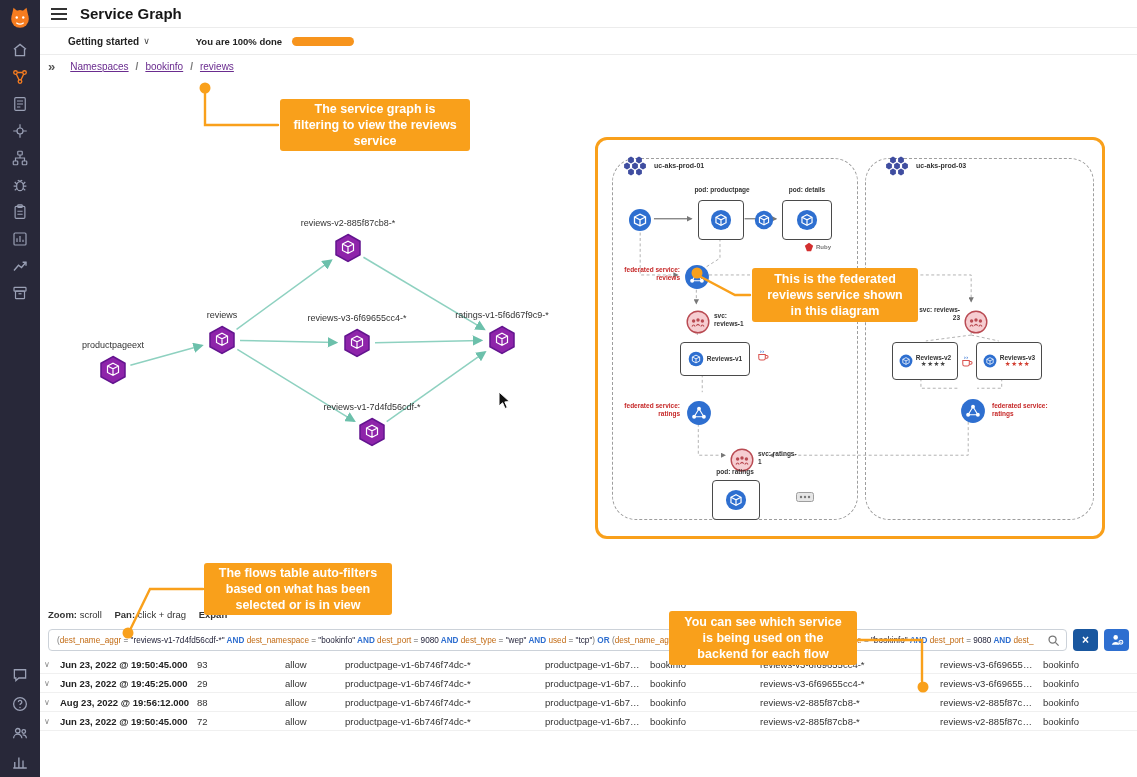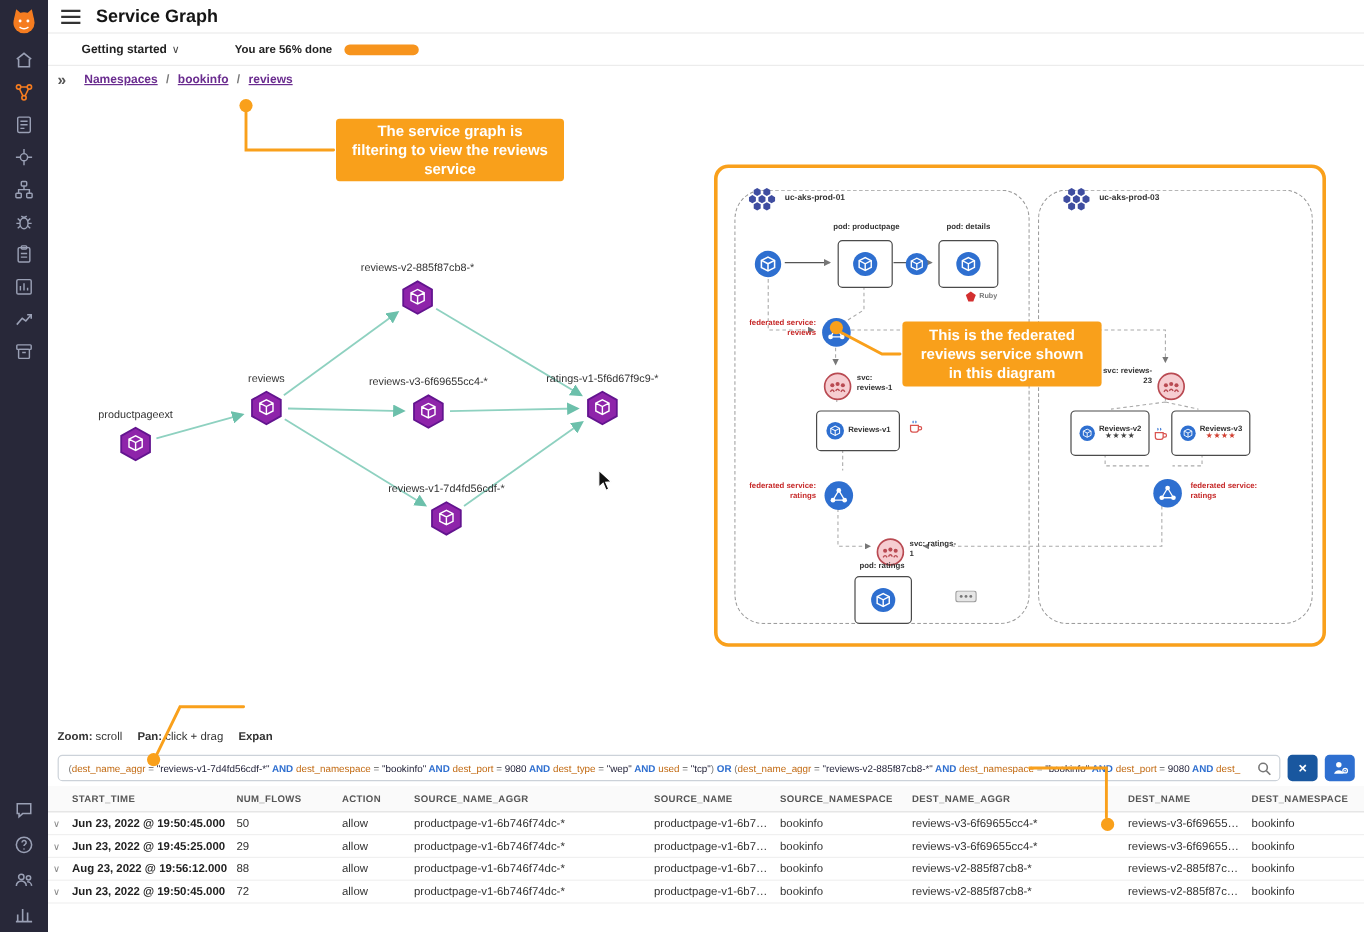--- a/index.html
+++ b/index.html
@@ -23,21 +23,21 @@
   .page-title{font-size:15px;font-weight:bold;color:#151515}
   .gs-bar{height:27px;border-bottom:1px solid #ececec;display:flex;align-items:center;padding:0 28px;flex:0 0 auto}
   .gs-label{font-size:10px;font-weight:bold;color:#222;cursor:pointer}
   .gs-chevron{font-size:9px;color:#444;margin-left:4px}
   .gs-progress-text{font-size:9.5px;font-weight:bold;color:#222;margin-left:46px}
   .gs-track{width:62px;height:9px;border-radius:5px;background:#f7941d;margin-left:10px}
 
   .content{flex:0 0 570px;position:relative;background:#fff;overflow:hidden}
   .breadcrumb-row{position:absolute;left:8px;top:5px;display:flex;gap:7px;align-items:center;z-index:2}
   .expand-btn{font-size:13px;font-weight:bold;color:#555;cursor:pointer;line-height:1;margin-right:8px}
-  .crumb{font-size:10px;font-weight:bold;color:#6a2c8f;text-decoration:underline;cursor:pointer}
+  .crumb{font-size:10px;font-weight:normal;color:#6a2c8f;text-decoration:underline;cursor:pointer}
   .crumb-sep{font-size:10px;color:#777;font-weight:bold}
   .hints{position:absolute;left:8px;bottom:5px;font-size:9.5px;color:#333;z-index:2;white-space:nowrap}
   .hints b{margin-left:10px}
   .hints b:first-child{margin-left:0}
 
   
   .tabs-row{height:24px;border-top:1px solid #e3e3e3;border-bottom:1px solid #efefef;display:flex;align-items:center;gap:20px;padding:0 12px;flex:0 0 auto}
   .collapse-icon{width:13px;height:13px;cursor:pointer}
   .tab{display:flex;align-items:center;gap:5px;font-size:9.5px;font-weight:bold;color:#666;cursor:pointer}
   .tab.active{color:#111}
@@ -205,21 +205,21 @@
     <header class="topbar">
       <span class="hamburger"><svg viewBox="0 0 18 14" stroke="#333" stroke-width="1.8">
             <path d="M1 2 H17 M1 7 H17 M1 12 H17"></path>
           </svg></span>
       <span class="page-title">Service Graph</span>
     </header>
 
     <div class="gs-bar">
       <span class="gs-label">Getting started</span>
       <span class="gs-chevron">∨</span>
-      <span class="gs-progress-text">You are 56% done</span>
+      <span class="gs-progress-text">You are 100% done</span>
       <span class="gs-track"></span>
     </div>
 
     <div class="content">
       <div class="breadcrumb-row">
         <span class="expand-btn">»</span>
         <span class="crumb">Namespaces</span>
         <span class="crumb-sep">/</span>
         <span class="crumb">bookinfo</span>
         <span class="crumb-sep">/</span>
@@ -283,37 +283,25 @@
           <svg viewBox="0 0 16 16" fill="#fff">
             <circle cx="6.5" cy="5" r="2.6"></circle>
             <path d="M2 13.5 a4.7 4.7 0 0 1 9 0 Z"></path>
             <circle cx="12.5" cy="10.5" r="2.2" fill="none" stroke="#fff" stroke-width="1.2"></circle>
             <circle cx="12.5" cy="10.5" r="0.8"></circle>
           </svg>
         </button>
     </div>
 
     <div class="flows-table">
-      <div class="trow thead">
-          <div class="cell chev-cell"></div>
-          <div class="cell">START_TIME</div>
-          <div class="cell">NUM_FLOWS</div>
-          <div class="cell">ACTION</div>
-          <div class="cell">SOURCE_NAME_AGGR</div>
-          <div class="cell">SOURCE_NAME</div>
-          <div class="cell">SOURCE_NAMESPACE</div>
-          <div class="cell">DEST_NAME_AGGR</div>
-          <div class="cell">DEST_NAME</div>
-          <div class="cell">DEST_NAMESPACE</div>
-        </div>
       <div>
           <div class="trow">
             <div class="cell chev-cell">∨</div>
             <div class="cell time">Jun 23, 2022 @ 19:50:45.000</div>
-            <div class="cell">50</div>
+            <div class="cell">93</div>
             <div class="cell">allow</div>
             <div class="cell">productpage-v1-6b746f74dc-*</div>
             <div class="cell">productpage-v1-6b746...</div>
             <div class="cell">bookinfo</div>
             <div class="cell">reviews-v3-6f69655cc4-*</div>
             <div class="cell">reviews-v3-6f69655cc...</div>
             <div class="cell">bookinfo</div>
           </div>
           <div class="trow">
             <div class="cell chev-cell">∨</div>
@@ -633,20 +621,22 @@
             <circle cx="7.5" cy="15.5" r="1.8" fill="#fff"></circle>
             <circle cx="16.5" cy="15.5" r="1.8" fill="#fff"></circle>
             <path d="M12 8 7.5 15.5 M12 8 16.5 15.5 M7.5 15.5 H16.5" stroke="#fff" stroke-width="1" fill="none"></path>
           </svg>
         </span>
       <div class="d-label red" style="left:394px;top:262px;width:70px">federated service: ratings</div>
     </div>
 
     <div class="callout" style="left:752px;top:268px;width:166px;height:54px">This is the federated reviews service shown in this diagram</div>
     <div class="callout" style="left:280px;top:99px;width:190px;height:52px">The service graph is filtering to view the reviews service</div>
+    <div class="callout" style="left:204px;top:563px;width:188px;height:52px">The flows table auto-filters based on what has been selected or is in view</div>
+    <div class="callout" style="left:669px;top:611px;width:188px;height:54px">You can see which service is being used on the backend for each flow</div>
 
     <svg id="connectors">
       <g stroke="#f9a01b" stroke-width="2.4" fill="none" stroke-linecap="round">
         <path d="M205 93 V125 H278"></path>
         <path d="M701 277 L735 295 H750"></path>
         <path d="M203 589 H150 L131 628"></path>
         <path d="M858 640 H922 V681"></path>
       </g>
       <g fill="#f9a01b">
         <circle cx="205" cy="88" r="5.5"></circle>

